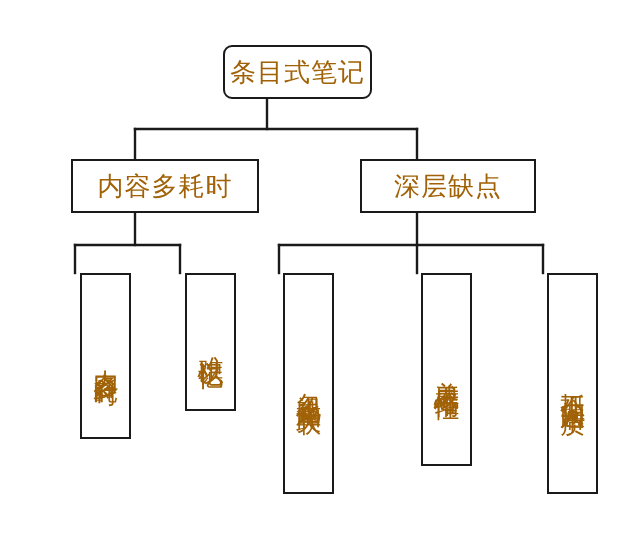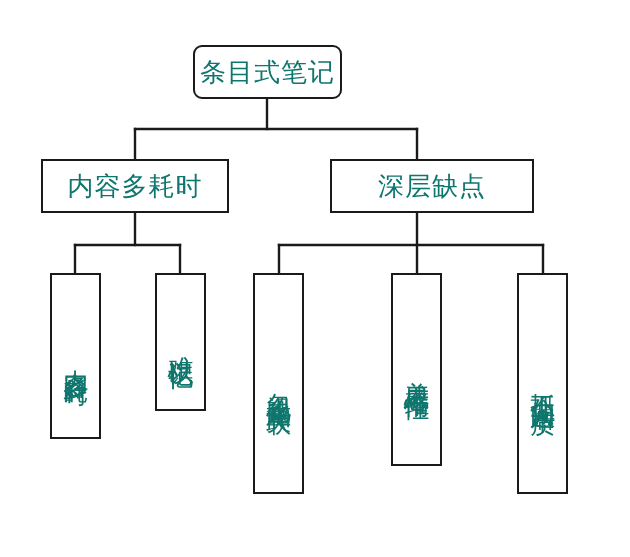--- a/index.html
+++ b/index.html
@@ -27,21 +27,22 @@
     pointer-events: none;
   }
   .node {
     position: absolute;
     box-sizing: border-box;
     background: #ffffff;
     border: 2px solid #1a1a1a;
     display: flex;
     align-items: center;
     justify-content: center;
-    color: #0f766e;
+    color: #a16207;
+    margin-left: 30px;
   }
   .node.root {
     border-radius: 9px;
   }
   .node-label {
     display: block;
     text-align: center;
     line-height: 1.08;
     white-space: nowrap;
   }
@@ -86,21 +87,21 @@
   </svg>
 
   <div class="node root horiz" style="left:193px; top:45px; width:149px; height:54px;">
     <span class="node-label">条目式笔记</span>
   </div>
 
   <div class="node horiz" style="left:41px; top:159px; width:188px; height:54px;">
     <span class="node-label">内容多耗时</span>
   </div>
 
-  <div class="node horiz" style="left:330px; top:159px; width:204px; height:54px;">
+  <div class="node horiz" style="left:330px; top:159px; width:176px; height:54px;">
     <span class="node-label">深层缺点</span>
   </div>
 
   <div class="node vert" style="left:50px; top:273px; width:51px; height:166px;">
     <span class="node-label">内容多耗时</span>
   </div>
 
   <div class="node vert" style="left:155px; top:273px; width:51px; height:138px;">
     <span class="node-label">难以记忆</span>
   </div>

